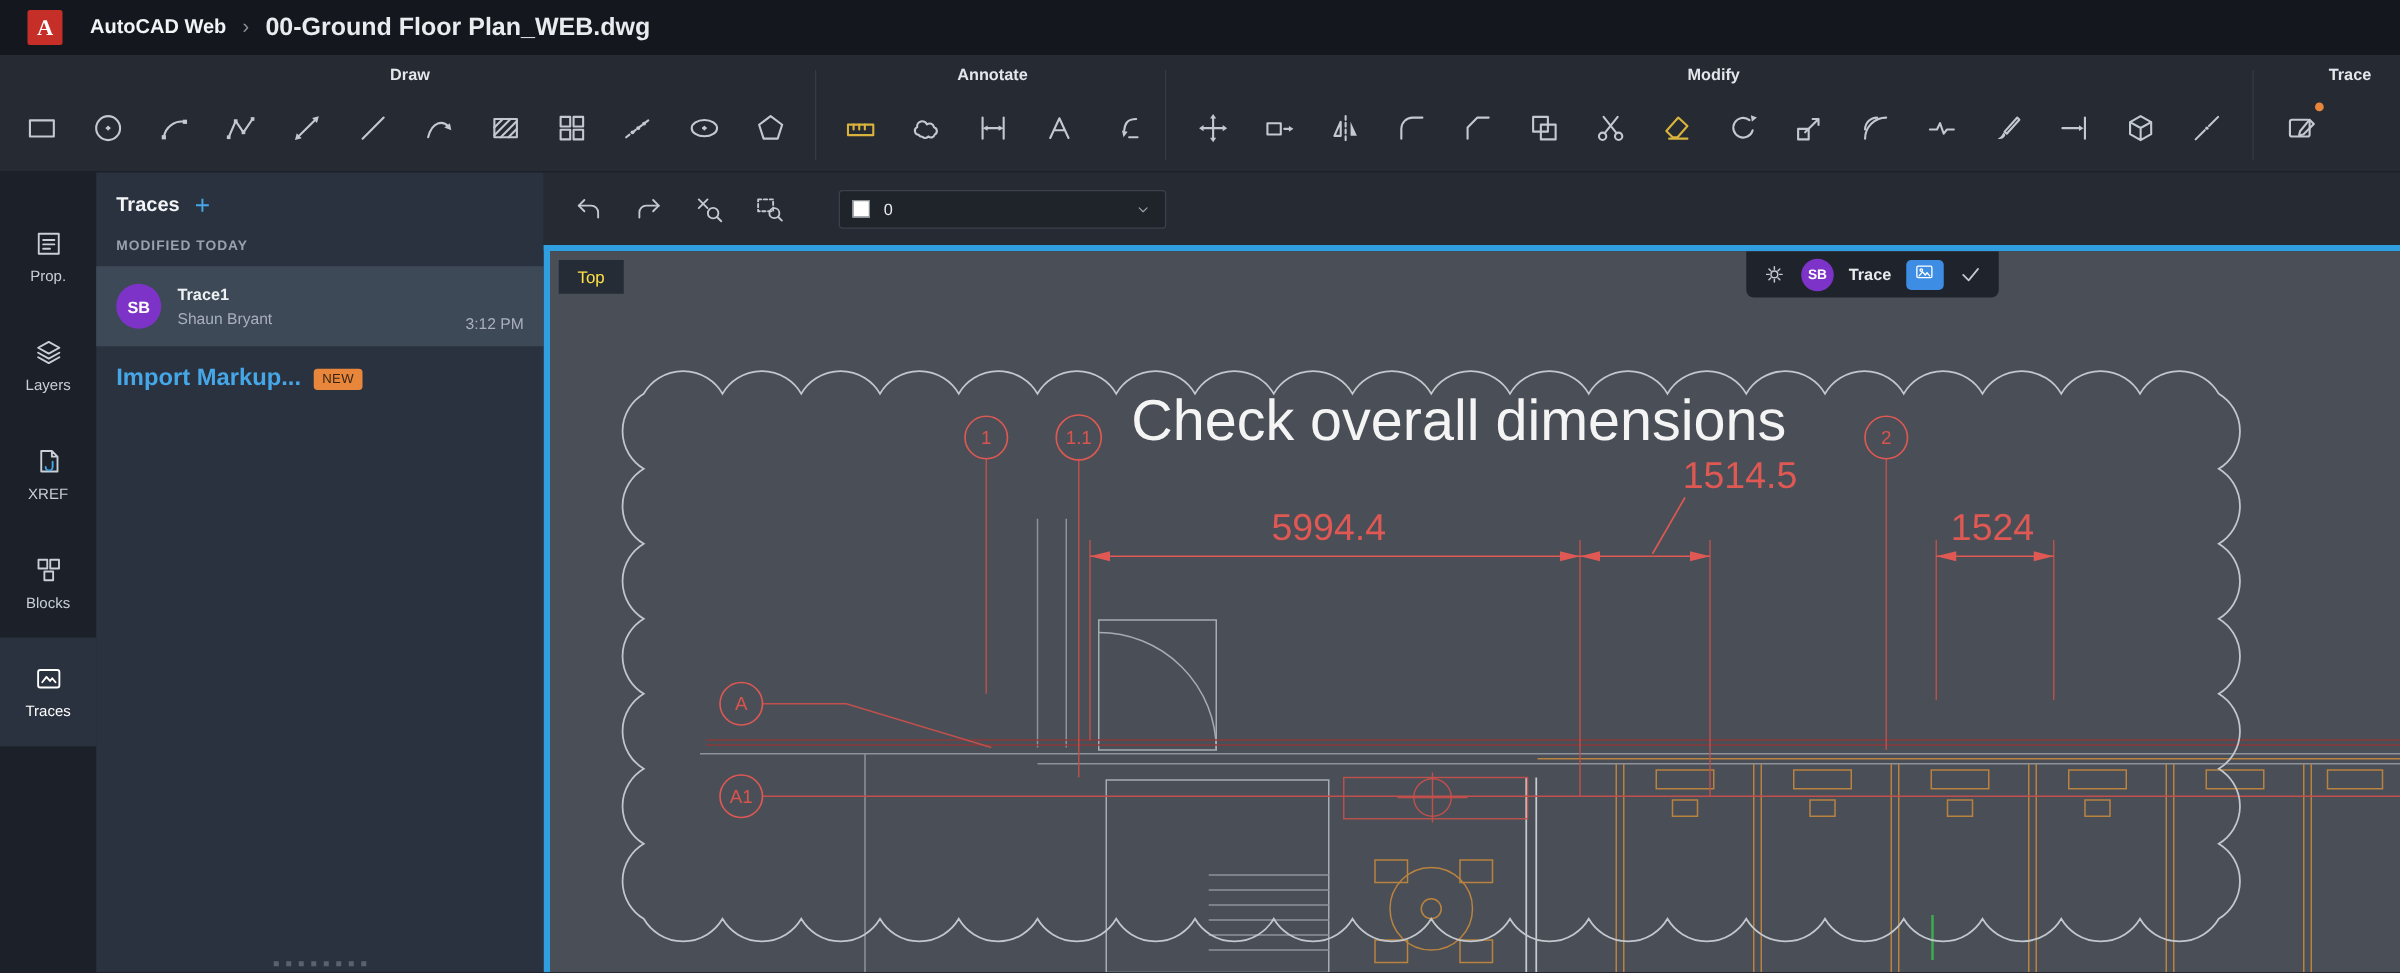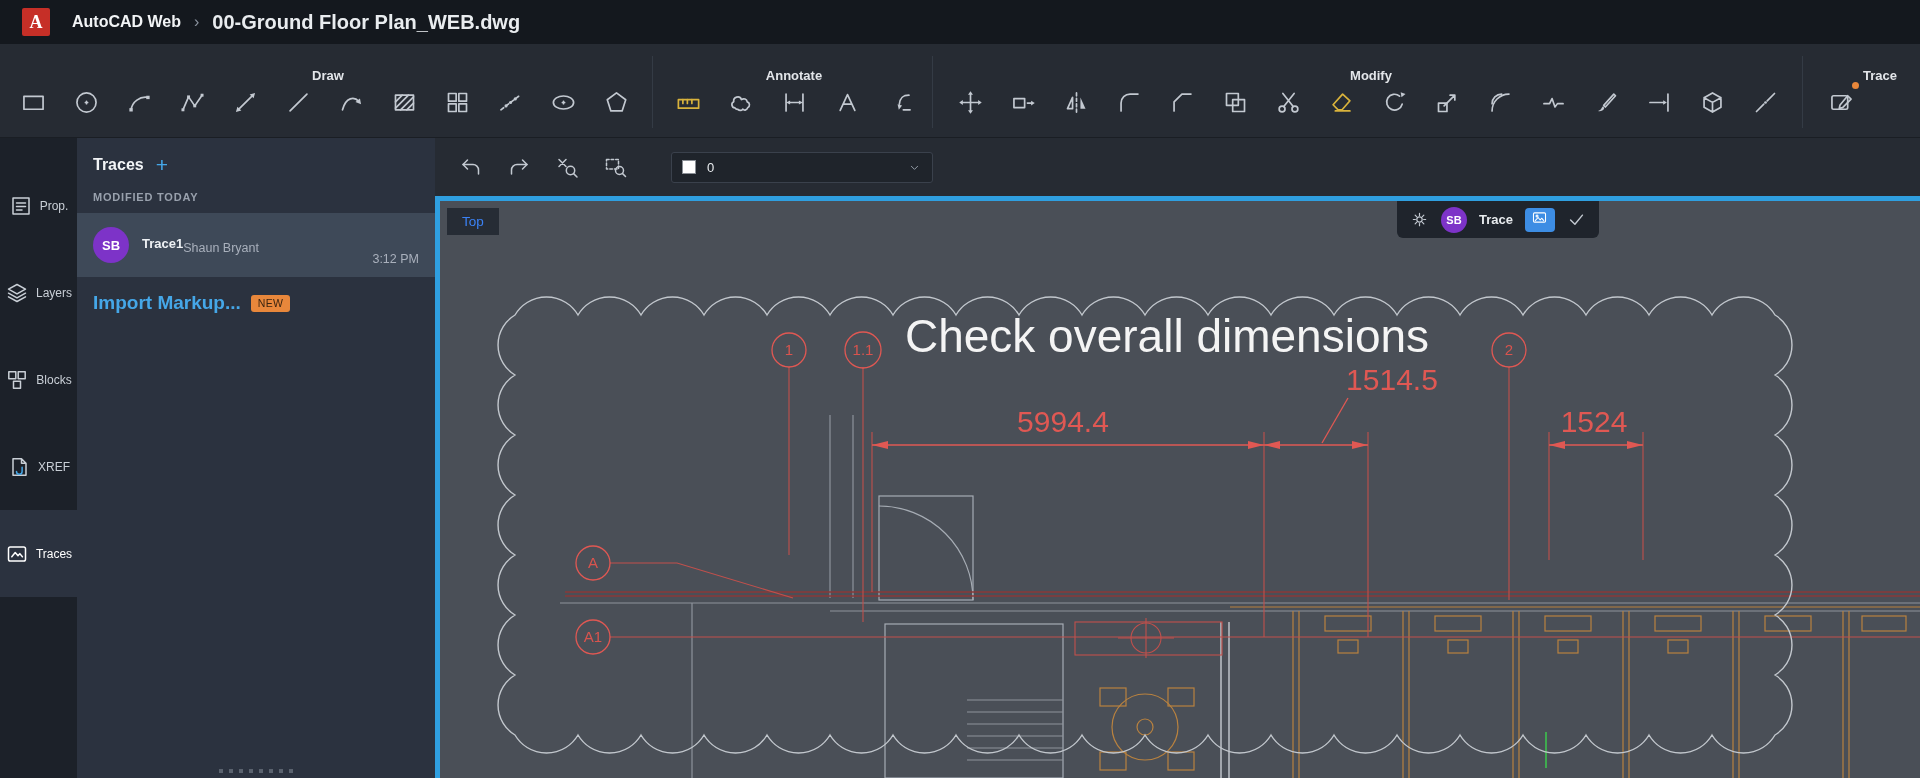--- a/index.html
+++ b/index.html
@@ -12,54 +12,54 @@
   .logo{width:28px;height:28px;background:#c62f27;color:#fff;font-weight:700;font-size:18px;
         display:flex;align-items:center;justify-content:center;border-radius:2px;
         font-family:"Liberation Serif",serif;cursor:pointer;}
   .app-title{margin-left:22px;font-size:16px;font-weight:700;color:#f2f4f6;}
   .crumb-sep{margin:0 13px;color:#8a929e;font-size:16px;}
   .file-name{font-size:20px;font-weight:700;color:#e9ecef;cursor:pointer;}
 
   
   .ribbon{position:absolute;top:44px;left:0;right:0;height:94px;background:#262b33;border-bottom:1px solid #1a1e24;box-sizing:border-box;}
   .ribbon-section{position:absolute;top:0;height:100%;}
-  .section-label{position:absolute;top:24px;left:0;right:0;text-align:center;font-size:13px;font-weight:700;color:#e3e6ea;}
+  .section-label{position:absolute;top:8px;left:0;right:0;text-align:center;font-size:13px;font-weight:700;color:#e3e6ea;}
   .tools{position:absolute;top:36px;left:4px;display:flex;gap:10px;}
   .tool{width:43px;height:44px;display:flex;align-items:center;justify-content:center;
         color:#c3c9d1;position:relative;border-radius:3px;cursor:pointer;}
   .tool svg{width:27px;height:27px;}
   .tool.accent{color:#d9b33c;}
   .tool-dot{position:absolute;top:2px;right:4px;width:7px;height:7px;border-radius:50%;background:#e8873b;}
   #sec-draw{left:8px;width:640px;}
   #sec-annotate{left:663px;width:262px;}
   #sec-modify{left:945px;width:852px;}
   #sec-trace{left:1808px;width:104px;}
   #sec-trace .tools{left:12px;}
   #sec-trace .section-label{left:40px;}
   .ribbon-sep{position:absolute;top:12px;height:72px;width:1px;background:#343b45;}
 
   
   .main{position:absolute;top:138px;left:0;right:0;bottom:0;display:flex;}
 
   .side-rail{width:77px;background:#1c2129;padding-top:24px;box-sizing:border-box;flex:none;}
-  .side-item{height:87px;display:flex;flex-direction:row;align-items:center;justify-content:center;
+  .side-item{height:87px;display:flex;flex-direction:column;align-items:center;justify-content:center;
              gap:7px;color:#c9cfd6;font-size:12px;cursor:pointer;}
   .side-item svg{width:24px;height:24px;}
   .side-item.active{background:#2b323f;color:#ffffff;}
 
   .traces-panel{width:358px;background:#2b323f;position:relative;flex:none;box-sizing:border-box;}
   .panel-header{display:flex;align-items:center;padding:16px 16px 6px;}
   .panel-title{font-size:16px;font-weight:700;color:#f2f4f6;}
   .add-trace-btn{margin-left:12px;color:#45a7e8;font-size:21px;line-height:1;cursor:pointer;}
   .section-header{padding:10px 16px 4px;font-size:11px;font-weight:700;color:#99a1ad;letter-spacing:.8px;}
   .trace-item{margin-top:6px;height:64px;background:#3e4958;display:flex;align-items:center;
               padding:0 16px;cursor:pointer;}
   .avatar{width:36px;height:36px;border-radius:50%;background:#7d33c8;color:#fff;font-size:13px;
           font-weight:700;display:flex;align-items:center;justify-content:center;flex:none;}
-  .trace-info{margin-left:13px;display:flex;}
+  .trace-info{margin-left:13px;display:flex;flex-direction:column;}
   .trace-name{font-size:13px;font-weight:700;color:#eef1f4;}
   .trace-author{margin-top:5px;font-size:12.5px;color:#a9b0bc;}
   .trace-time{margin-left:auto;font-size:12.5px;color:#a9b0bc;align-self:flex-end;margin-bottom:11px;}
   .import-row{display:flex;align-items:center;padding:15px 16px;}
   .import-link{font-size:19px;font-weight:700;color:#45a7e8;cursor:pointer;}
   .new-badge{margin-left:10px;background:#e8873b;color:#3a2410;font-size:10.5px;font-weight:400;
              padding:2.5px 7px;border-radius:3px;letter-spacing:.3px;}
   .drag-dots{position:absolute;bottom:5px;left:50%;transform:translateX(-50%);display:flex;gap:6px;cursor:pointer;}
   .drag-dots span{width:4px;height:4px;background:#5a626e;}
 
@@ -75,21 +75,21 @@
   .layer-swatch{width:12px;height:12px;background:#ffffff;border:1px solid #808archive archives0;flex:none;}
   .layer-swatch{border:1px solid #8a8f96;}
   .layer-value{margin-left:11px;font-size:13px;color:#e8ebee;}
   .layer-caret{margin-left:auto;color:#9aa2ad;display:flex;}
   .layer-caret svg{width:15px;height:15px;}
 
   .trace-border-top{position:absolute;top:58px;left:0;right:0;height:5px;background:#2f9fe0;}
   .trace-border-left{position:absolute;top:58px;left:0;width:5px;bottom:0;background:#2f9fe0;}
   .viewport{position:absolute;top:63px;left:5px;right:0;bottom:0;background:#4a4f57;overflow:hidden;}
 
-  .top-tab{position:absolute;top:7px;left:7px;background:#262c35;color:#3b82f6;font-size:13.5px;
+  .top-tab{position:absolute;top:7px;left:7px;background:#262c35;color:#fde047;font-size:13.5px;
            padding:6px 15px;cursor:pointer;z-index:3;}
 
   .trace-context-toolbar{position:absolute;top:0;left:957px;height:37px;background:#1f242c;
            border-radius:0 0 6px 6px;display:flex;align-items:center;padding:0 13px;gap:12px;z-index:3;}
   .tct-btn{display:flex;align-items:center;color:#c3c9d1;cursor:pointer;}
   .tct-btn svg{width:19px;height:19px;}
   .tct-avatar{width:26px;height:26px;font-size:11px;}
   .tct-label{font-size:13px;font-weight:700;color:#e8ebee;}
   .tct-toggle{width:30px;height:24px;background:#3d8de4;border-radius:4px;color:#fff;
               display:flex;align-items:center;justify-content:center;cursor:pointer;}
@@ -371,32 +371,32 @@
         </div>
         <div class="side-item">
           <svg class="icn" viewBox="0 0 24 24" fill="none" stroke="currentColor" stroke-width="1.5" stroke-linecap="round" stroke-linejoin="round">
             <path d="M12 3.5 L20.5 8.2 L12 12.9 L3.5 8.2 Z"></path>
             <path d="M3.5 12.2 L12 16.9 L20.5 12.2 M3.5 15.8 L12 20.5 L20.5 15.8"></path>
           </svg>
           <span class="side-label">Layers</span>
         </div>
         <div class="side-item">
           <svg class="icn" viewBox="0 0 24 24" fill="none" stroke="currentColor" stroke-width="1.5" stroke-linecap="round" stroke-linejoin="round">
+            <path d="M6 3.8 h8.5 L19 8.3 V20.2 H6 Z M14.5 3.8 V8.3 H19"></path>
+            <path d="M9.5 16.5 a2.8 2.8 0 0 0 5.6 0 v-4.2" stroke="#45a7e8"></path>
+          </svg>
+          <span class="side-label">XREF</span>
+        </div>
+        <div class="side-item">
+          <svg class="icn" viewBox="0 0 24 24" fill="none" stroke="currentColor" stroke-width="1.5" stroke-linecap="round" stroke-linejoin="round">
             <rect x="3.8" y="3.8" width="7" height="7"></rect>
             <rect x="13.2" y="3.8" width="7" height="7"></rect>
             <rect x="8.5" y="13.2" width="7" height="7"></rect>
           </svg>
           <span class="side-label">Blocks</span>
-        </div>
-        <div class="side-item">
-          <svg class="icn" viewBox="0 0 24 24" fill="none" stroke="currentColor" stroke-width="1.5" stroke-linecap="round" stroke-linejoin="round">
-            <path d="M6 3.8 h8.5 L19 8.3 V20.2 H6 Z M14.5 3.8 V8.3 H19"></path>
-            <path d="M9.5 16.5 a2.8 2.8 0 0 0 5.6 0 v-4.2" stroke="#45a7e8"></path>
-          </svg>
-          <span class="side-label">XREF</span>
         </div>
         <div class="side-item active">
           <svg class="icn" viewBox="0 0 24 24" fill="none" stroke="currentColor" stroke-width="1.5" stroke-linecap="round" stroke-linejoin="round">
             <rect x="3.5" y="5" width="17" height="14" rx="1.8"></rect>
             <path d="M6.8 14.8 l3.4-4.3 2.8 3.3 1.8-2.2 2.6 3.2"></path>
           </svg>
           <span class="side-label">Traces</span>
         </div>
       </div>
 

